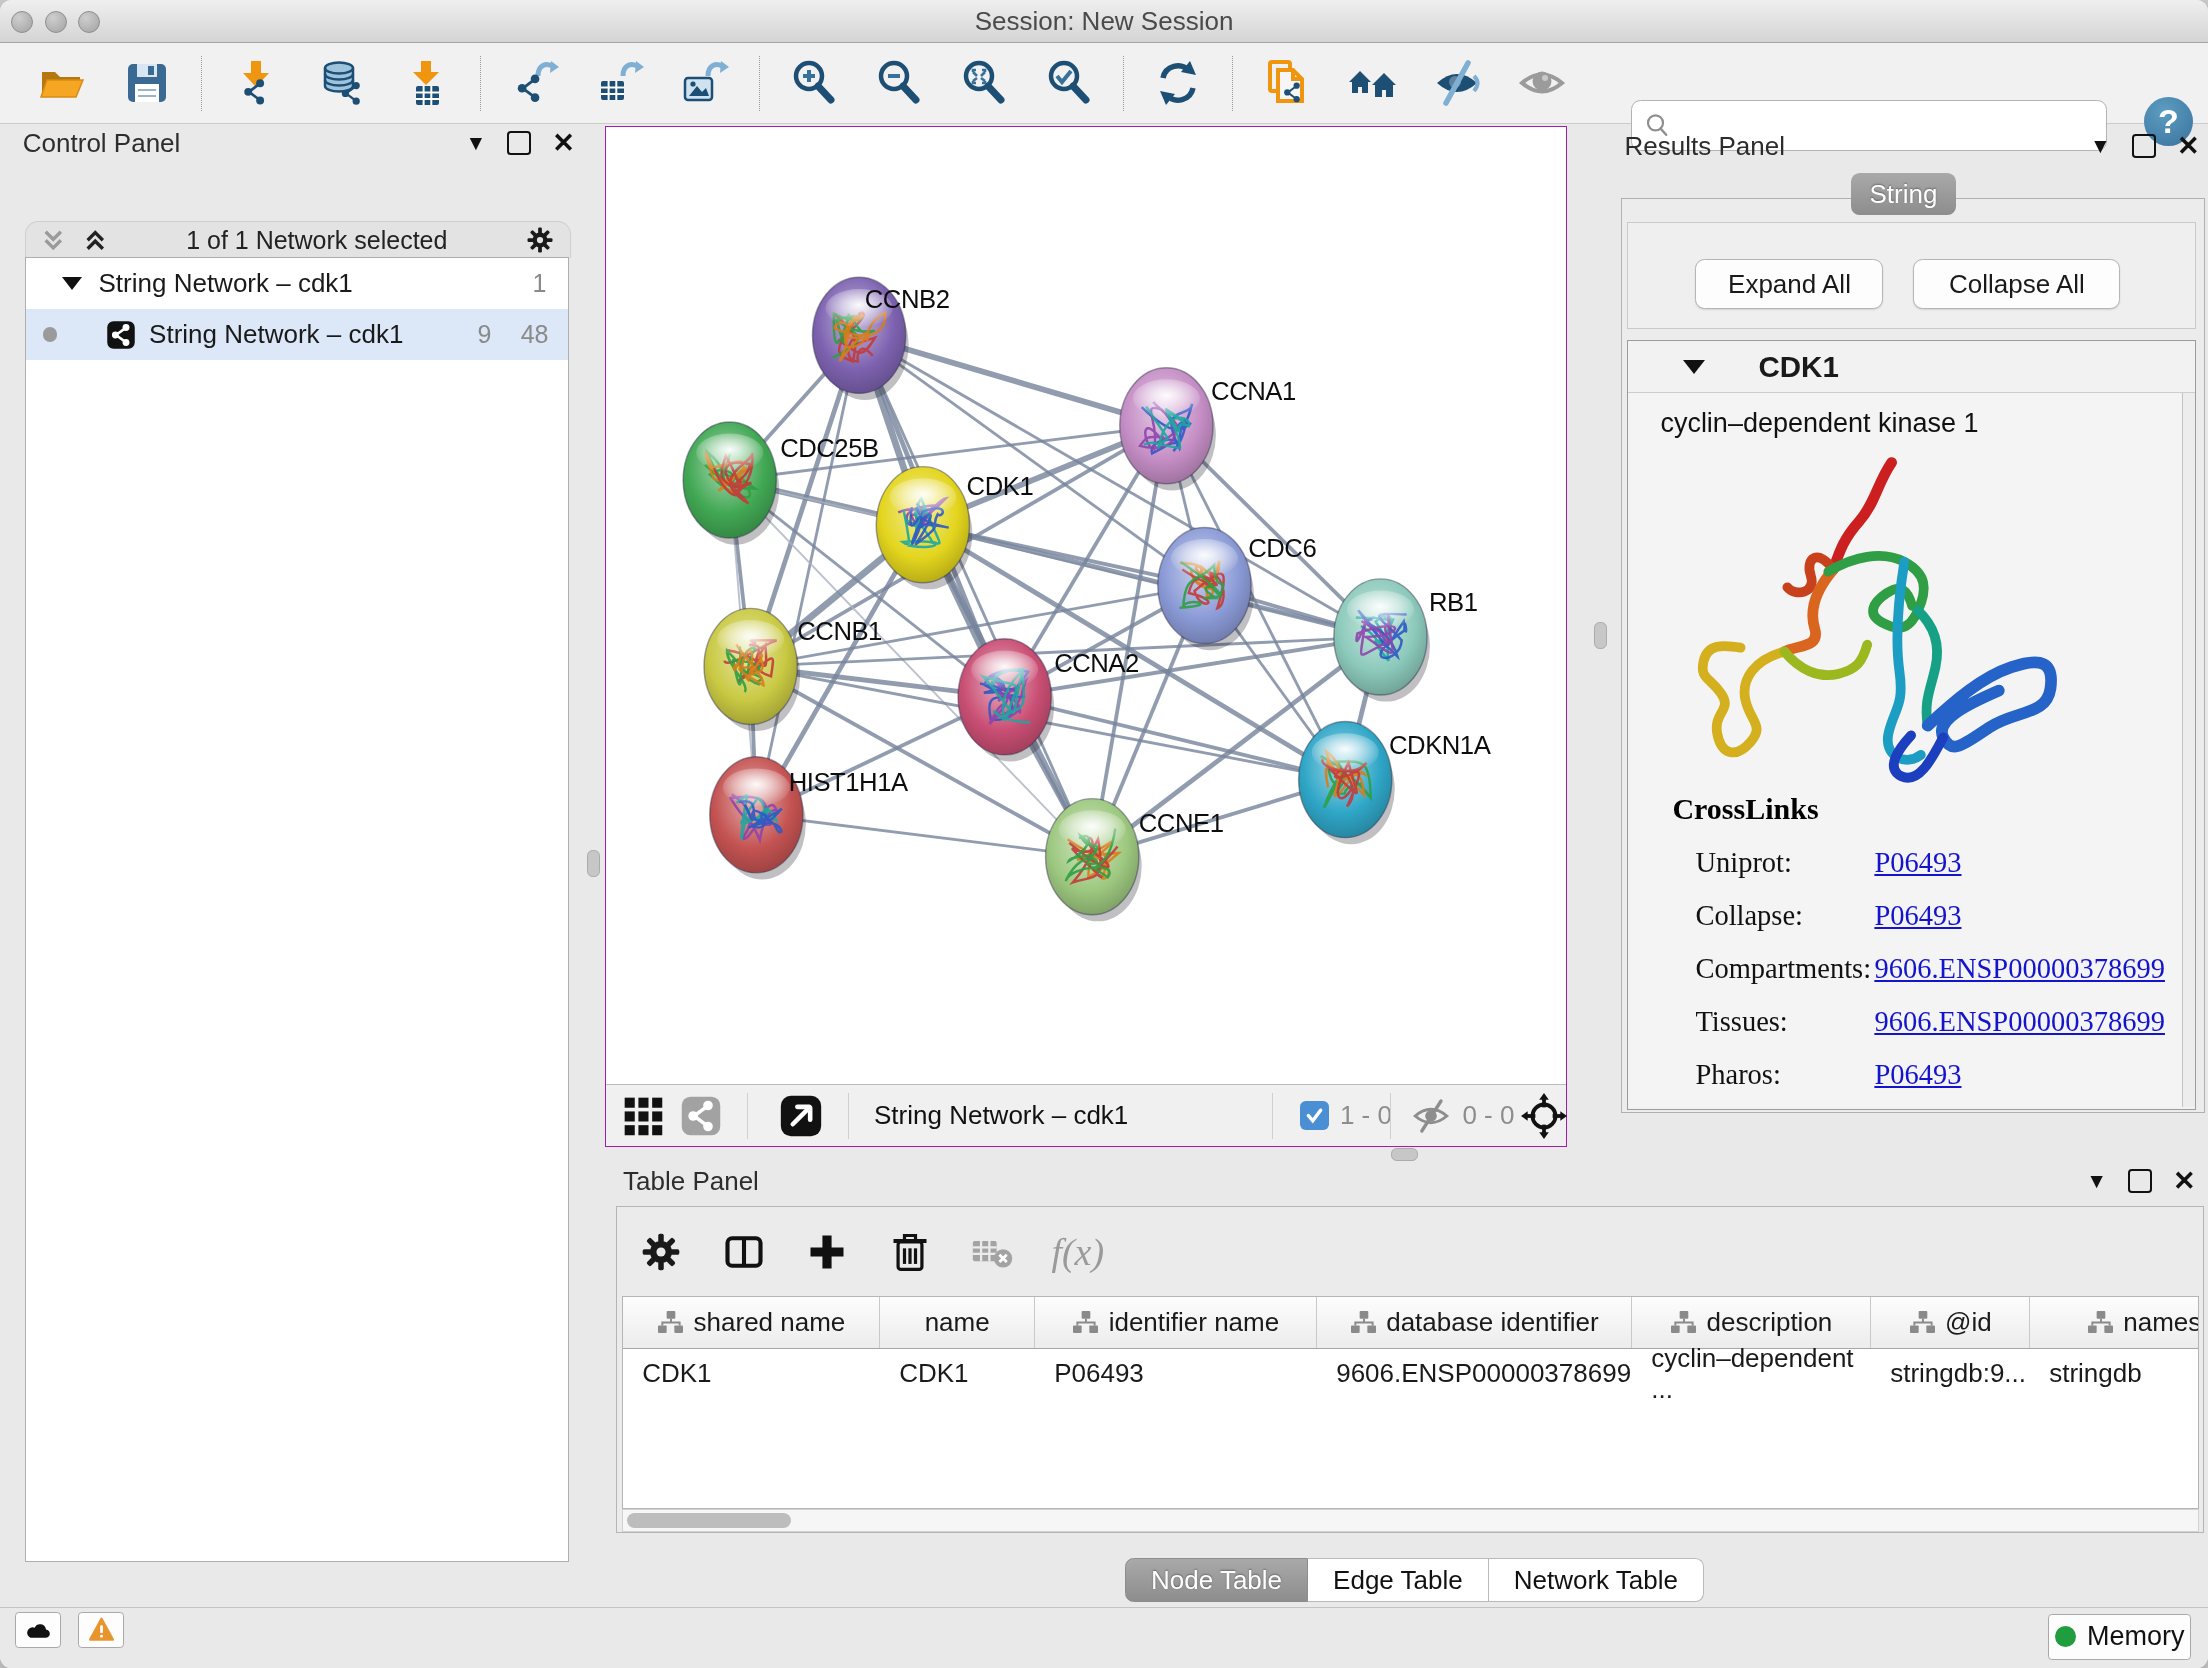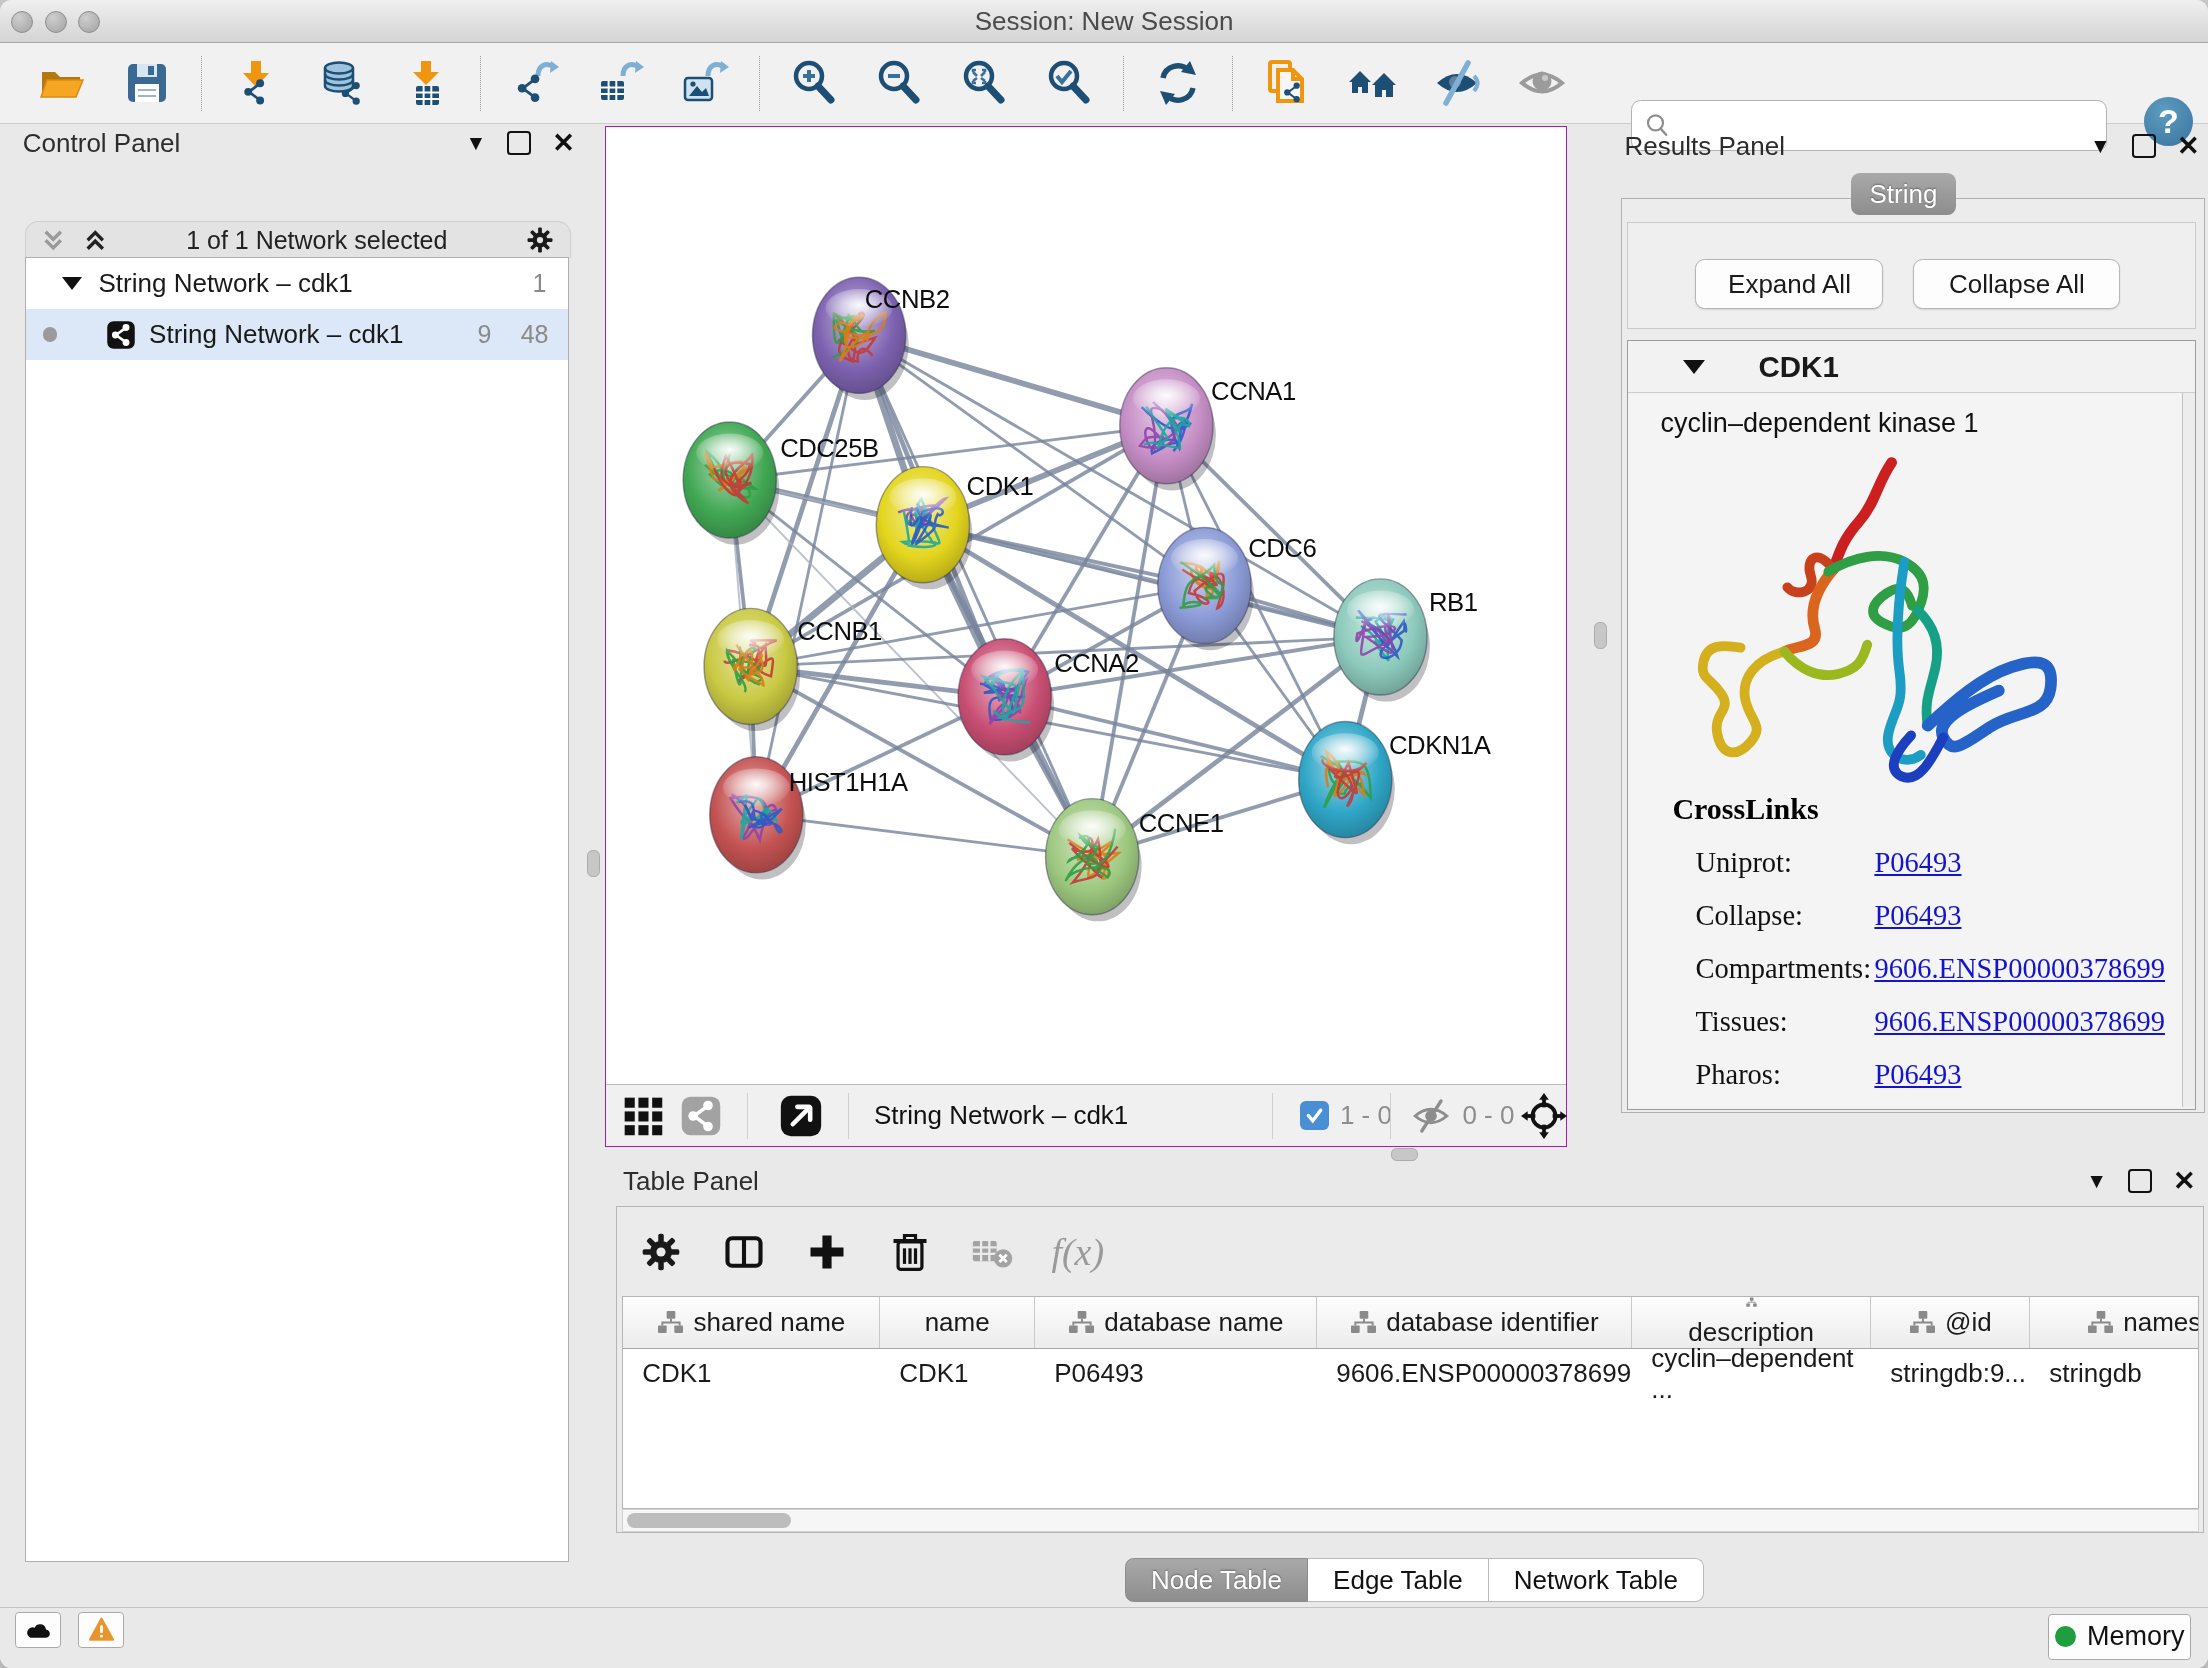--- a/index.html
+++ b/index.html
@@ -919,34 +919,34 @@
             </div>
             <div class="tbl-hcell" style="width: 282px;">
               <svg viewBox="0 0 28 26">
  <g fill="#8a8a8a">
                   <rect x="10" y="1" width="9" height="8" rx="1"></rect>
                   <rect x="1" y="16" width="9" height="8" rx="1"></rect>
                   <rect x="18" y="16" width="9" height="8" rx="1"></rect>
                 </g>
  <path d="M14.5 9 v4 M5.5 16 v-3 h18 v3" stroke="#8a8a8a" stroke-width="2" fill="none"></path>
               </svg>
-              <span>database name</span>
+              <span>identifier name</span>
             </div>
             <div class="tbl-hcell" style="width: 315px;">
               <svg viewBox="0 0 28 26">
  <g fill="#8a8a8a">
                   <rect x="10" y="1" width="9" height="8" rx="1"></rect>
                   <rect x="1" y="16" width="9" height="8" rx="1"></rect>
                   <rect x="18" y="16" width="9" height="8" rx="1"></rect>
                 </g>
  <path d="M14.5 9 v4 M5.5 16 v-3 h18 v3" stroke="#8a8a8a" stroke-width="2" fill="none"></path>
               </svg>
               <span>database identifier</span>
             </div>
-            <div class="tbl-hcell" style="width: 239px; flex-direction: column;">
+            <div class="tbl-hcell" style="width: 239px;">
               <svg viewBox="0 0 28 26">
  <g fill="#8a8a8a">
                   <rect x="10" y="1" width="9" height="8" rx="1"></rect>
                   <rect x="1" y="16" width="9" height="8" rx="1"></rect>
                   <rect x="18" y="16" width="9" height="8" rx="1"></rect>
                 </g>
  <path d="M14.5 9 v4 M5.5 16 v-3 h18 v3" stroke="#8a8a8a" stroke-width="2" fill="none"></path>
               </svg>
               <span>description</span>
             </div>

